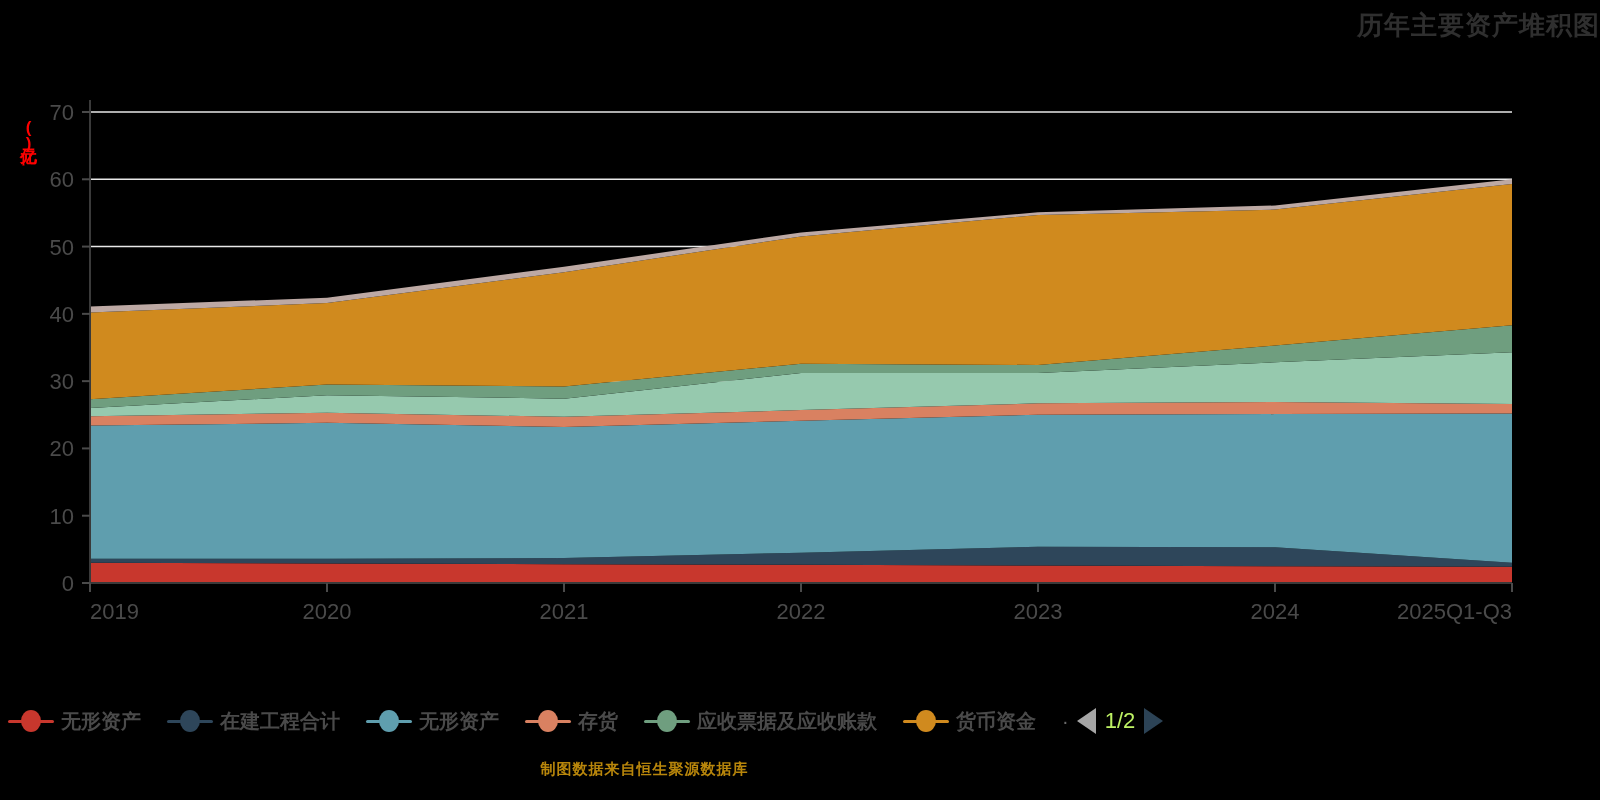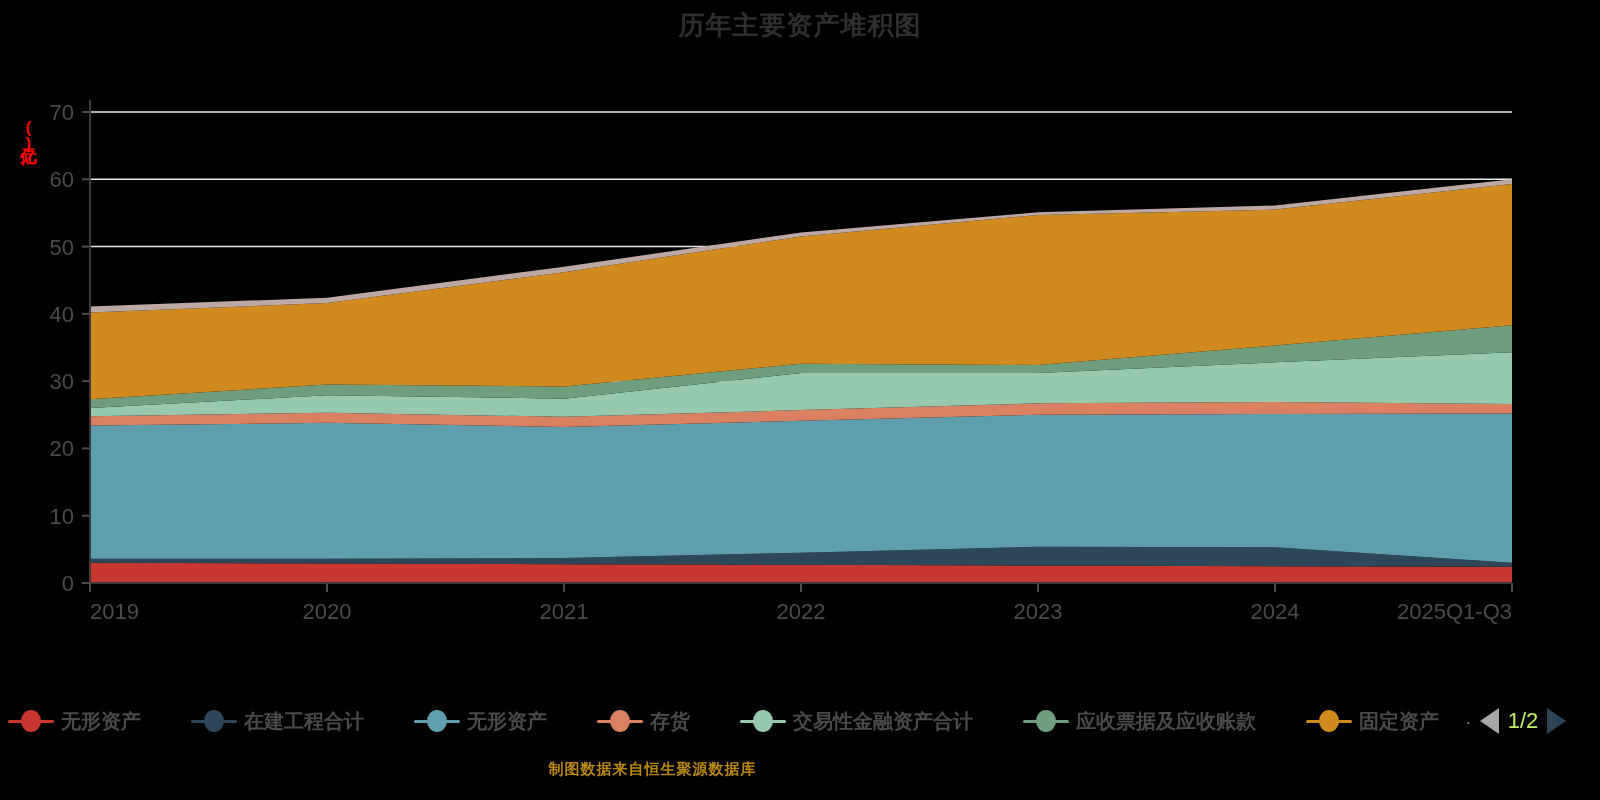--- a/index.html
+++ b/index.html
@@ -2,21 +2,21 @@
 <html><head>
 <meta charset="utf-8">
 <style>
   html,body{margin:0;padding:0;background:#000;}
   body{
     width:1600px;height:800px;position:relative;overflow:hidden;
     font-family:"Liberation Sans","DejaVu Sans",sans-serif;
     color:#cfcfcf;
   }
   #chart-title{
-    position:absolute;left:0;top:8px;width:1600px;text-align:center;
+    position:absolute;left:0;top:8px;width:1600px;text-align:right;
     font-size:26px;font-weight:bold;color:#2f2f2f;letter-spacing:1px;
   }
   #plot-wrap{position:absolute;left:0;top:60px;width:1600px;height:580px;}
   svg{display:block;}
   .tick-text{fill:#4a4a4a;font-size:22px;font-family:"Liberation Sans",sans-serif;}
   .axis-line{stroke:#3a3a3a;stroke-width:2;}
   .gridline{stroke:#e9e9e9;stroke-width:1.5;}
   .tickmark{stroke:#4a4a4a;stroke-width:2;}
   #yaxis-unit{
     position:absolute;left:16px;top:118px;width:24px;
@@ -37,21 +37,21 @@
     position:absolute;left:13px;top:0px;width:20px;height:22px;border-radius:50%;
   }
   .legend-label{font-size:20px;font-weight:bold;color:#4a4a4a;margin-left:7px;}
   #legend-sep{color:#6a6a6a;font-size:20px;margin:0 6px 0 0;}
   #pager{display:flex;align-items:center;margin-left:2px;}
   .pager-arrow{width:0;height:0;cursor:pointer;}
   #pager-prev{border-top:13px solid transparent;border-bottom:13px solid transparent;border-right:19px solid #a6a6a6;}
   #pager-next{border-top:13px solid transparent;border-bottom:13px solid transparent;border-left:19px solid #2c4356;}
   #pager-text{font-size:22px;color:#bef264;margin:0 9px;}
   #footer-note{
-    position:absolute;left:12px;top:760px;width:1281px;text-align:center;
+    position:absolute;left:4px;top:760px;width:1281px;text-align:center;
     font-size:15px;font-weight:bold;color:#b8860b;letter-spacing:1px;
   }
 </style>
 </head>
 <body>
 
 <div id="chart-title">历年主要资产堆积图</div>
 
 <div id="yaxis-unit">(亿元)</div>
 
@@ -101,21 +101,21 @@
       <line x1="1038" y1="523" x2="1038" y2="532" class="tickmark"></line>
       <text x="1038" y="559" text-anchor="middle" class="tick-text">2023</text>
       <line x1="1275" y1="523" x2="1275" y2="532" class="tickmark"></line>
       <text x="1275" y="559" text-anchor="middle" class="tick-text">2024</text>
       <line x1="1512" y1="523" x2="1512" y2="532" class="tickmark"></line>
       <text x="1512" y="559" text-anchor="end" class="tick-text">2025Q1-Q3</text>
     </svg>
 </div>
 
 <div id="legend">
-  <div id="legend-items" style="display: flex; align-items: center; gap: 24px;">
+  <div id="legend-items" style="display: flex; align-items: center;">
       <div class="legend-item">
         <span class="legend-mark">
           <span class="bar" style="background: rgb(200, 55, 45);"></span>
           <span class="dot" style="background: rgb(200, 55, 45);"></span>
         </span>
         <span class="legend-label">无形资产</span>
       </div>
       <div class="legend-item">
         <span class="legend-mark">
           <span class="bar" style="background: rgb(46, 70, 90);"></span>
@@ -132,38 +132,31 @@
       </div>
       <div class="legend-item">
         <span class="legend-mark">
           <span class="bar" style="background: rgb(217, 129, 97);"></span>
           <span class="dot" style="background: rgb(217, 129, 97);"></span>
         </span>
         <span class="legend-label">存货</span>
       </div>
       <div class="legend-item">
         <span class="legend-mark">
-          <span class="bar" style="background: rgb(150, 201, 174);"></span>
-          <span class="dot" style="background: rgb(150, 201, 174);"></span>
-        </span>
-        <span class="legend-label">交易性金融资产合计</span>
-      </div>
-      <div class="legend-item">
-        <span class="legend-mark">
           <span class="bar" style="background: rgb(111, 158, 127);"></span>
           <span class="dot" style="background: rgb(111, 158, 127);"></span>
         </span>
         <span class="legend-label">应收票据及应收账款</span>
       </div>
       <div class="legend-item">
         <span class="legend-mark">
           <span class="bar" style="background: rgb(208, 138, 30);"></span>
           <span class="dot" style="background: rgb(208, 138, 30);"></span>
         </span>
-        <span class="legend-label">固定资产</span>
+        <span class="legend-label">货币资金</span>
       </div>
     </div>
   <span id="legend-sep">·</span>
   <div id="pager">
     <div id="pager-prev" class="pager-arrow"></div>
     <span id="pager-text">1/2</span>
     <div id="pager-next" class="pager-arrow"></div>
   </div>
 </div>
 

